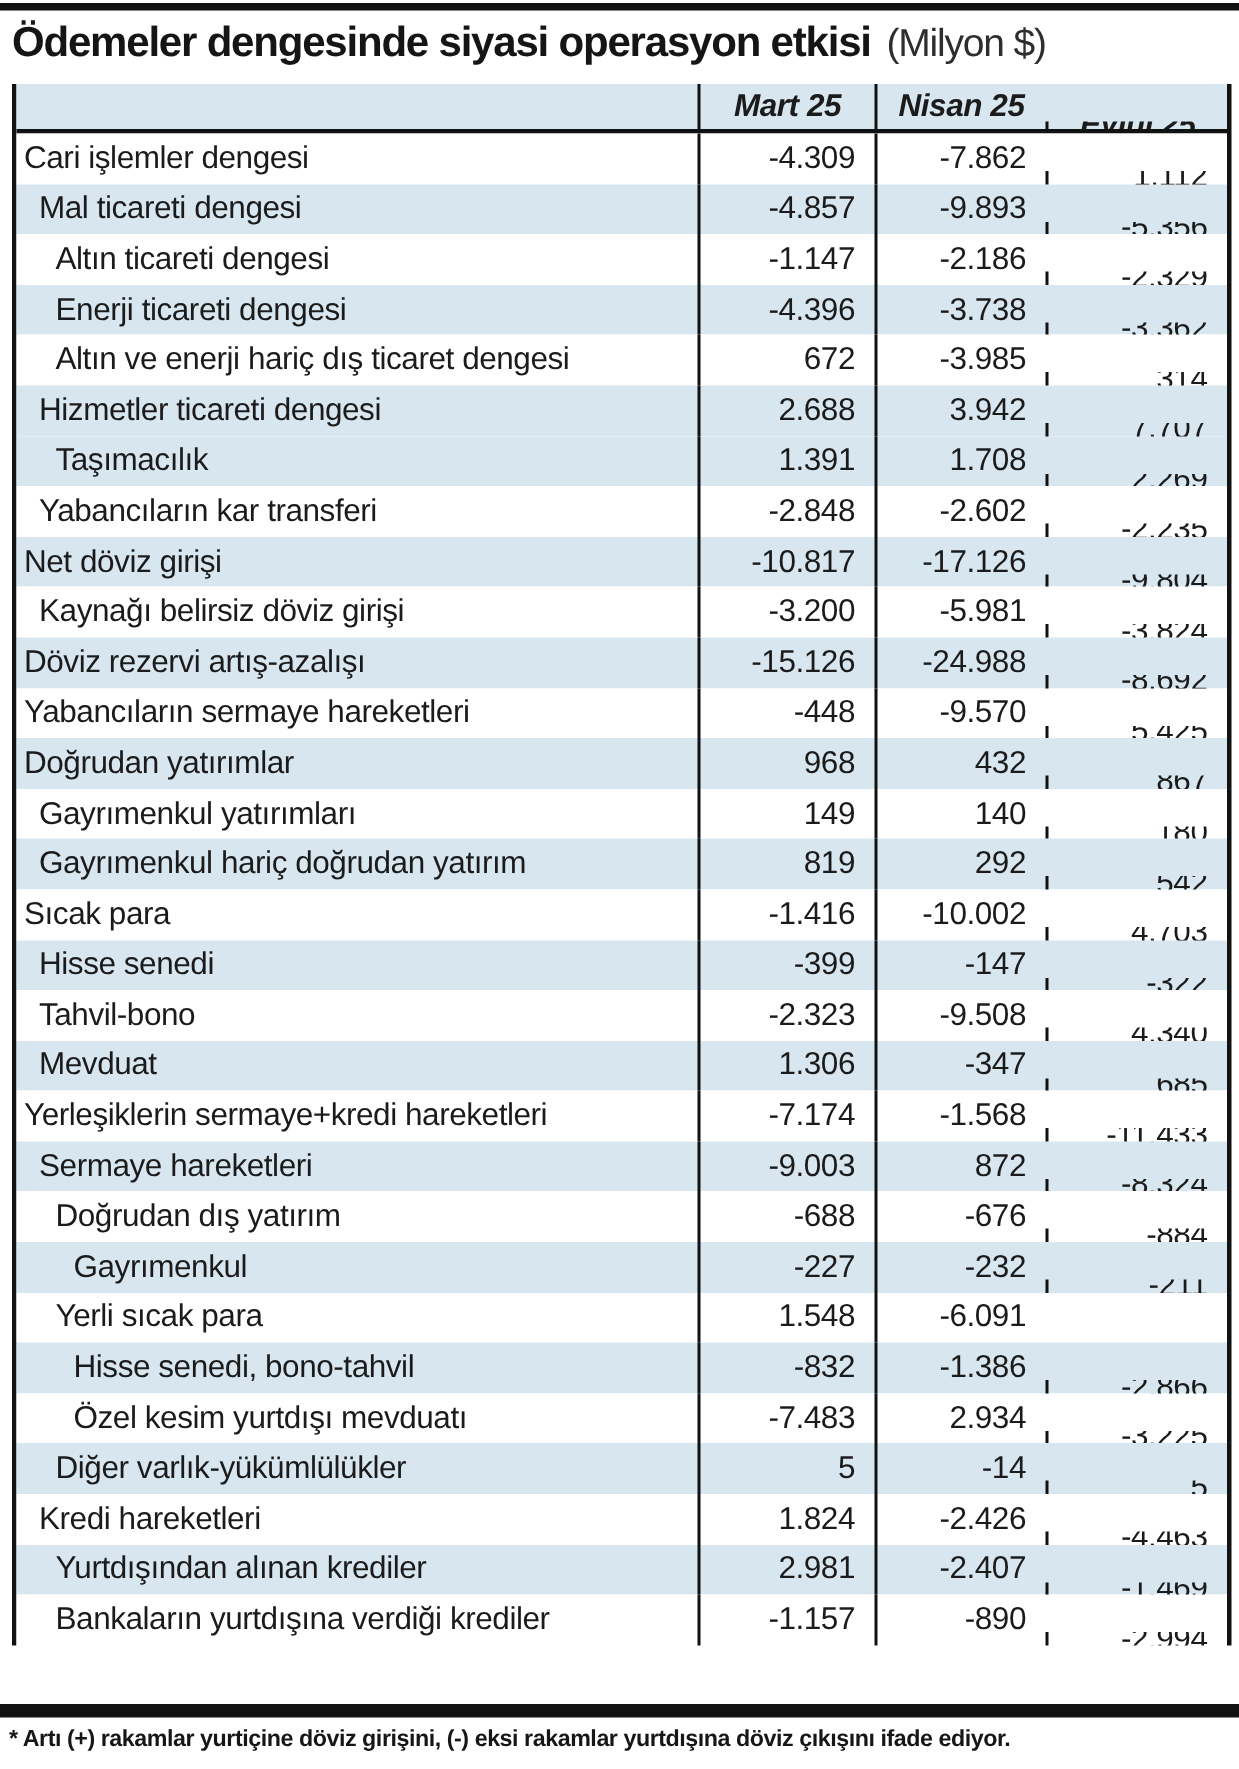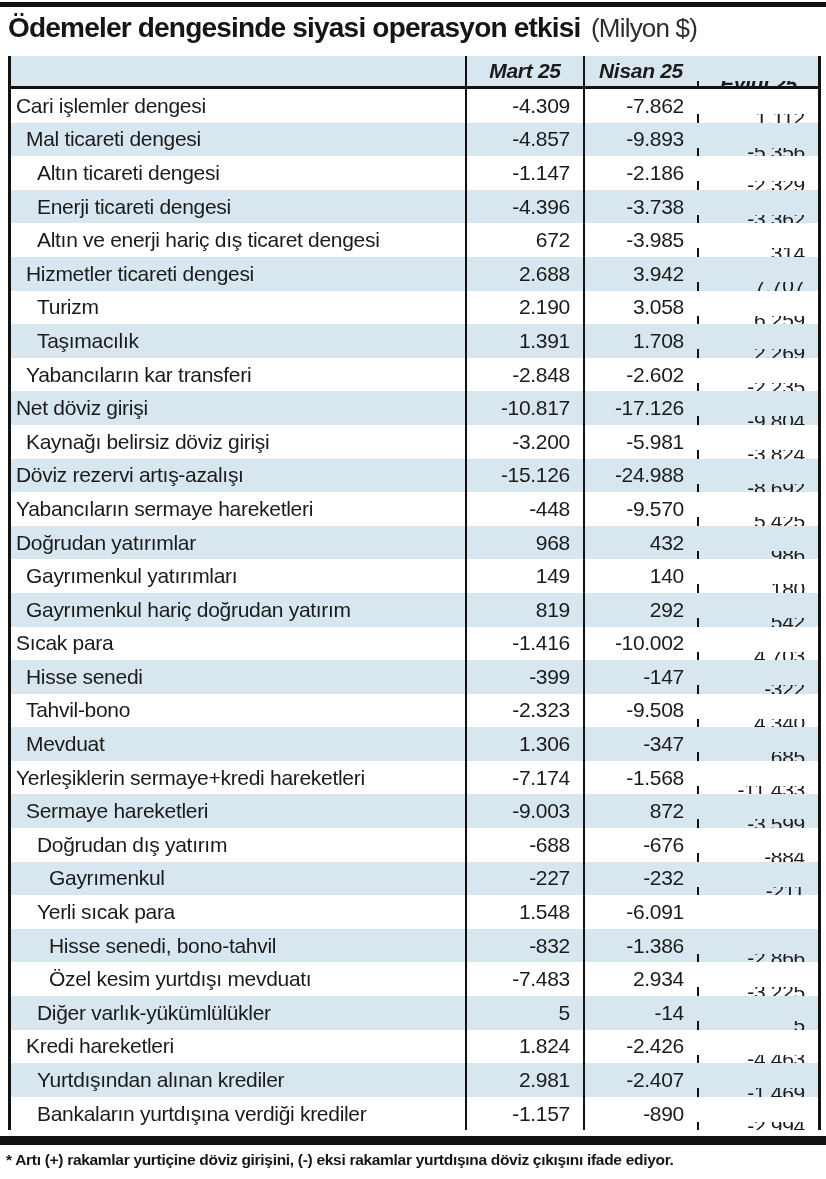--- a/index.html
+++ b/index.html
@@ -88,26 +88,20 @@
           <div class="cell num">672</div>
           <div class="cell num">-3.985</div>
           <div class="cell num">314</div>
         </div>
         <div class="row blue">
           <div class="cell label indent-1">Hizmetler ticareti dengesi</div>
           <div class="cell num">2.688</div>
           <div class="cell num">3.942</div>
           <div class="cell num">7.707</div>
         </div>
-        <div class="row white">
-          <div class="cell label indent-2">Turizm</div>
-          <div class="cell num">2.190</div>
-          <div class="cell num">3.058</div>
-          <div class="cell num">6.259</div>
-        </div>
         <div class="row blue">
           <div class="cell label indent-2">Taşımacılık</div>
           <div class="cell num">1.391</div>
           <div class="cell num">1.708</div>
           <div class="cell num">2.269</div>
         </div>
         <div class="row white">
           <div class="cell label indent-1">Yabancıların kar transferi</div>
           <div class="cell num">-2.848</div>
           <div class="cell num">-2.602</div>
@@ -134,21 +128,21 @@
         <div class="row white">
           <div class="cell label indent-0">Yabancıların sermaye hareketleri</div>
           <div class="cell num">-448</div>
           <div class="cell num">-9.570</div>
           <div class="cell num">5.425</div>
         </div>
         <div class="row blue">
           <div class="cell label indent-0">Doğrudan yatırımlar</div>
           <div class="cell num">968</div>
           <div class="cell num">432</div>
-          <div class="cell num">986</div>
+          <div class="cell num">867</div>
         </div>
         <div class="row white">
           <div class="cell label indent-1">Gayrımenkul yatırımları</div>
           <div class="cell num">149</div>
           <div class="cell num">140</div>
           <div class="cell num">180</div>
         </div>
         <div class="row blue">
           <div class="cell label indent-1">Gayrımenkul hariç doğrudan yatırım</div>
           <div class="cell num">819</div>
@@ -182,21 +176,21 @@
         <div class="row white">
           <div class="cell label indent-0">Yerleşiklerin sermaye+kredi hareketleri</div>
           <div class="cell num">-7.174</div>
           <div class="cell num">-1.568</div>
           <div class="cell num">-11.433</div>
         </div>
         <div class="row blue">
           <div class="cell label indent-1">Sermaye hareketleri</div>
           <div class="cell num">-9.003</div>
           <div class="cell num">872</div>
-          <div class="cell num">-3.599</div>
+          <div class="cell num">-8.324</div>
         </div>
         <div class="row white">
           <div class="cell label indent-2">Doğrudan dış yatırım</div>
           <div class="cell num">-688</div>
           <div class="cell num">-676</div>
           <div class="cell num">-884</div>
         </div>
         <div class="row blue">
           <div class="cell label indent-3">Gayrımenkul</div>
           <div class="cell num">-227</div>

